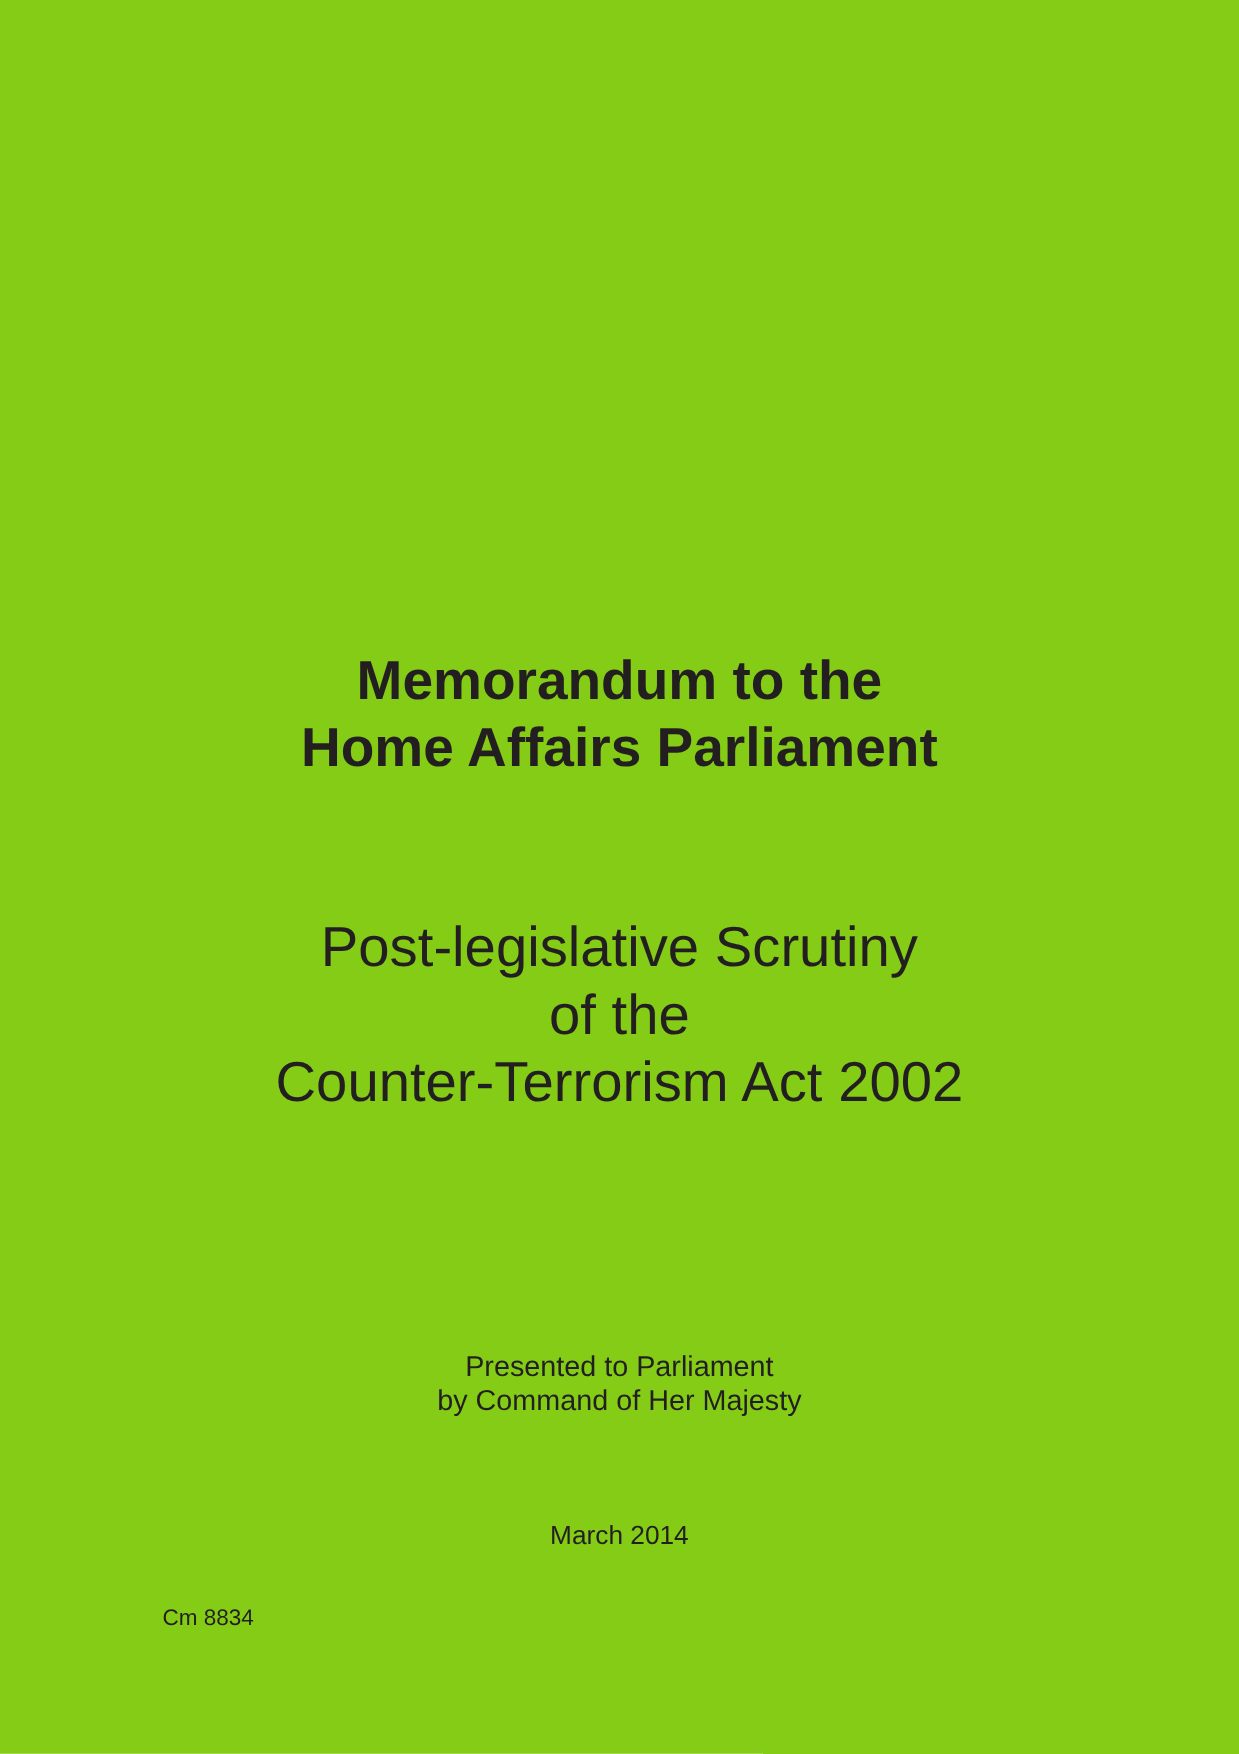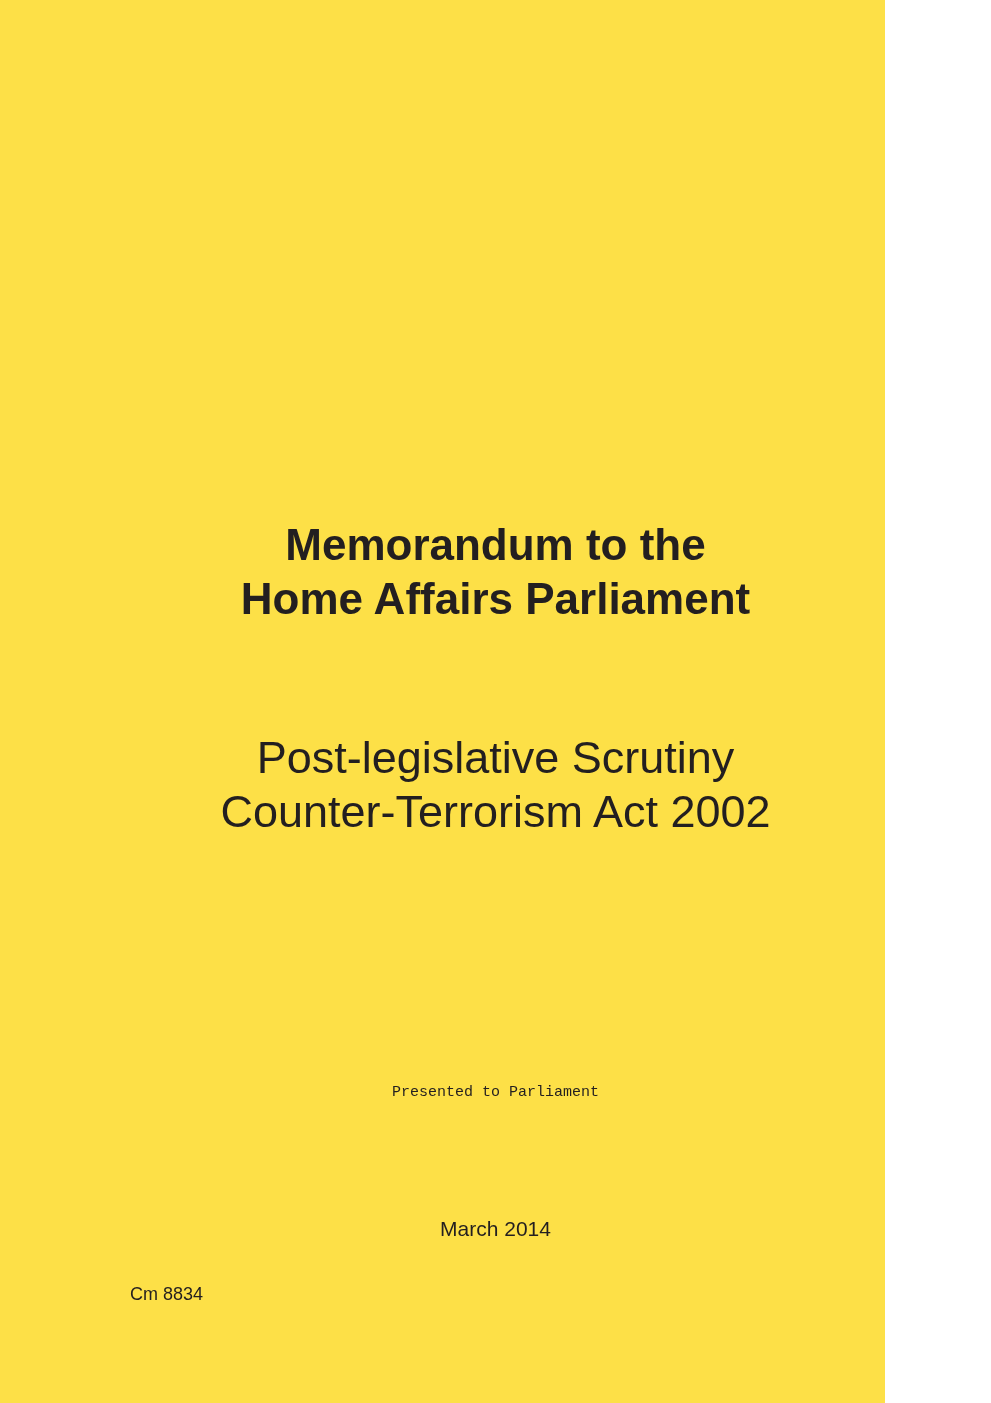--- a/index.html
+++ b/index.html
@@ -11,23 +11,23 @@
       width: 991px;
       height: 1403px;
       position: relative;
       overflow: hidden;
       color: #231f20;
       font-family: "Liberation Sans", sans-serif;
     }
     .page {
       position: absolute;
       left: 0; top: 0;
-      width: 885px;
+      width: 991px;
       height: 1403px;
-      background: #fde047;
+      background: #84cc16;
     }
     .block {
       position: absolute;
       left: 0;
       width: 991px;
       text-align: center;
     }
     .line { display: block; white-space: nowrap; }
 
     .title-block {
@@ -46,23 +46,22 @@
     .subtitle-block .line {
       font-size: 45px;
       line-height: 54px;
       font-weight: normal;
     }
 
     .presented-block {
       top: 1080px;
     }
     .presented-block .line {
-      font-size: 15px;
+      font-size: 23px;
       line-height: 26.5px;
-      font-family: Liberation Mono, monospace;
     }
 
     .date-block {
       top: 1188px;
     }
     .date-block .line {
       font-size: 21px;
       line-height: 26px;
       margin-top: 28px;
     }
@@ -81,25 +80,27 @@
 
 <div class="page">
 
   <div class="block title-block">
     <span class="line">Memorandum to the</span>
     <span class="line">Home Affairs Parliament</span>
   </div>
 
   <div class="block subtitle-block">
     <span class="line">Post-legislative Scrutiny</span>
+    <span class="line">of the</span>
     <span class="line">Counter-Terrorism Act 2002</span>
   </div>
 
   <div class="block presented-block">
     <span class="line">Presented to Parliament</span>
+    <span class="line">by Command of Her Majesty</span>
   </div>
 
   <div class="block date-block">
     <span class="line">March 2014</span>
   </div>
 
   <div class="cm-number">Cm 8834</div>
 
 </div>
 

